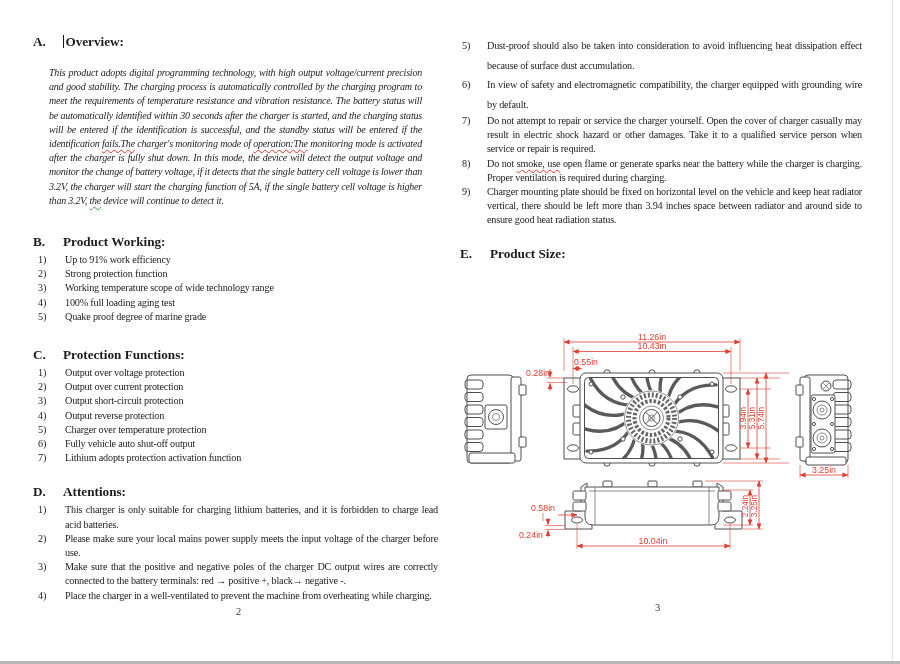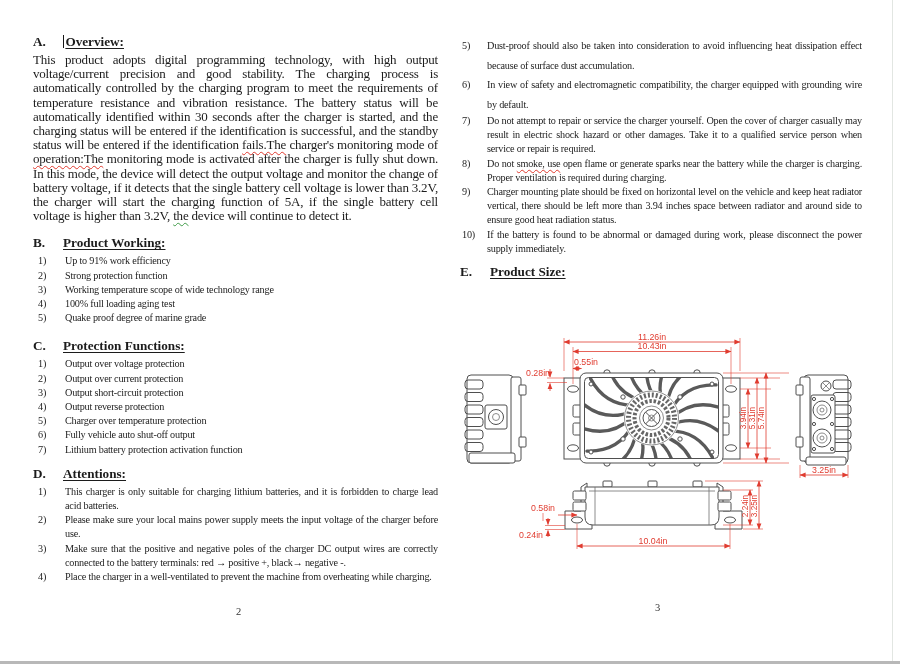--- a/index.html
+++ b/index.html
@@ -5,26 +5,26 @@
   html,body{margin:0;padding:0;}
   body{
     width:900px;height:664px;background:#ffffff;position:relative;overflow:hidden;
     font-family:"Liberation Serif", serif;color:#1c1c1c;
   }
   .col{position:absolute;}
   .col-left{left:33px;top:34px;width:405px;}
   .col-right{left:460px;top:36px;width:402px;}
   .sec-heading{display:flex;align-items:baseline;font-weight:bold;font-size:13.2px;margin:0 0 3px 0;}
   .sec-heading .letter{flex:none;width:30px;}
-  .sec-heading .title{text-decoration:underline;text-underline-offset:2px;}
+  .sec-heading .title{text-underline-offset:2px;margin-top:10px;}
   .mtB{margin-top:12px;}
   .mtC{margin-top:13px;}
   .mtD{margin-top:9px;}
   .mtE{margin-top:8px;}
-  .para{font-size:13px;line-height:14.2px;text-align:justify;margin:0;letter-spacing:-0.2px;}
+  .para{font-size:10px;line-height:14.2px;text-align:justify;margin:16px;letter-spacing:-0.2px;font-style:italic;}
   .nlist{margin:0;padding:0;list-style:none;font-size:10.2px;line-height:14.2px;letter-spacing:-0.2px;}
   .nlist li{display:flex;}
   .nlist .num{flex:none;width:27px;padding-left:5px;}
   .nlist .txt{flex:1;text-align:justify;}
   .nlist-right .num{width:25px;padding-left:2px;}
   .nlist-right li:nth-child(-n+2){line-height:19.5px;}
   span.seg-spell{text-decoration:underline wavy #e0392e 1px;text-underline-offset:2px;}
   span.seg-grammar{text-decoration:underline wavy #3f9b47 1px;text-underline-offset:2px;}
   .cursor{display:inline-block;width:1.4px;height:13px;background:#161616;margin-right:1px;vertical-align:-2px;}
   .pgnum{position:absolute;font-size:10.5px;color:#333;}
@@ -106,21 +106,21 @@
       <li>
           <span class="num">5)</span>
           <span class="txt">Charger over temperature protection</span>
         </li>
       <li>
           <span class="num">6)</span>
           <span class="txt">Fully vehicle auto shut-off output</span>
         </li>
       <li>
           <span class="num">7)</span>
-          <span class="txt">Lithium battery protection activation function</span>
+          <span class="txt">Lithium adopts protection activation function</span>
         </li>
     </ul>
 
     <div class="sec-heading mtD">
       <span class="letter">D.</span>
       <span class="title">Attentions:</span>
     </div>
     <ul class="nlist">
       <li>
           <span class="num">1)</span>
@@ -155,24 +155,20 @@
           <span class="num">7)</span>
           <span class="txt">Do not attempt to repair or service the charger yourself. Open the cover of charger casually may result in electric shock hazard or other damages. Take it to a qualified service person when service or repair is required.</span>
         </li>
       <li>
           <span class="num">8)</span>
           <span class="txt"><span>Do not </span><span class="seg-spell">smoke,  use</span><span> open flame or generate sparks near the battery while the charger is charging. Proper ventilation is required during charging.</span></span>
         </li>
       <li>
           <span class="num">9)</span>
           <span class="txt">Charger mounting plate should be fixed on horizontal level on the vehicle and keep heat radiator vertical, there should be left more than 3.94 inches space between radiator and around side to ensure good heat radiation  status.</span>
-        </li>
-      <li>
-          <span class="num">10)</span>
-          <span class="txt">If the battery is found to be abnormal or damaged during work, please disconnect the power supply immediately.</span>
         </li>
     </ul>
 
     <div class="sec-heading mtE">
       <span class="letter">E.</span>
       <span class="title">Product Size:</span>
     </div>
   </div>
 
   <svg class="diagram" viewBox="0 0 440 270" xmlns="http://www.w3.org/2000/svg">

